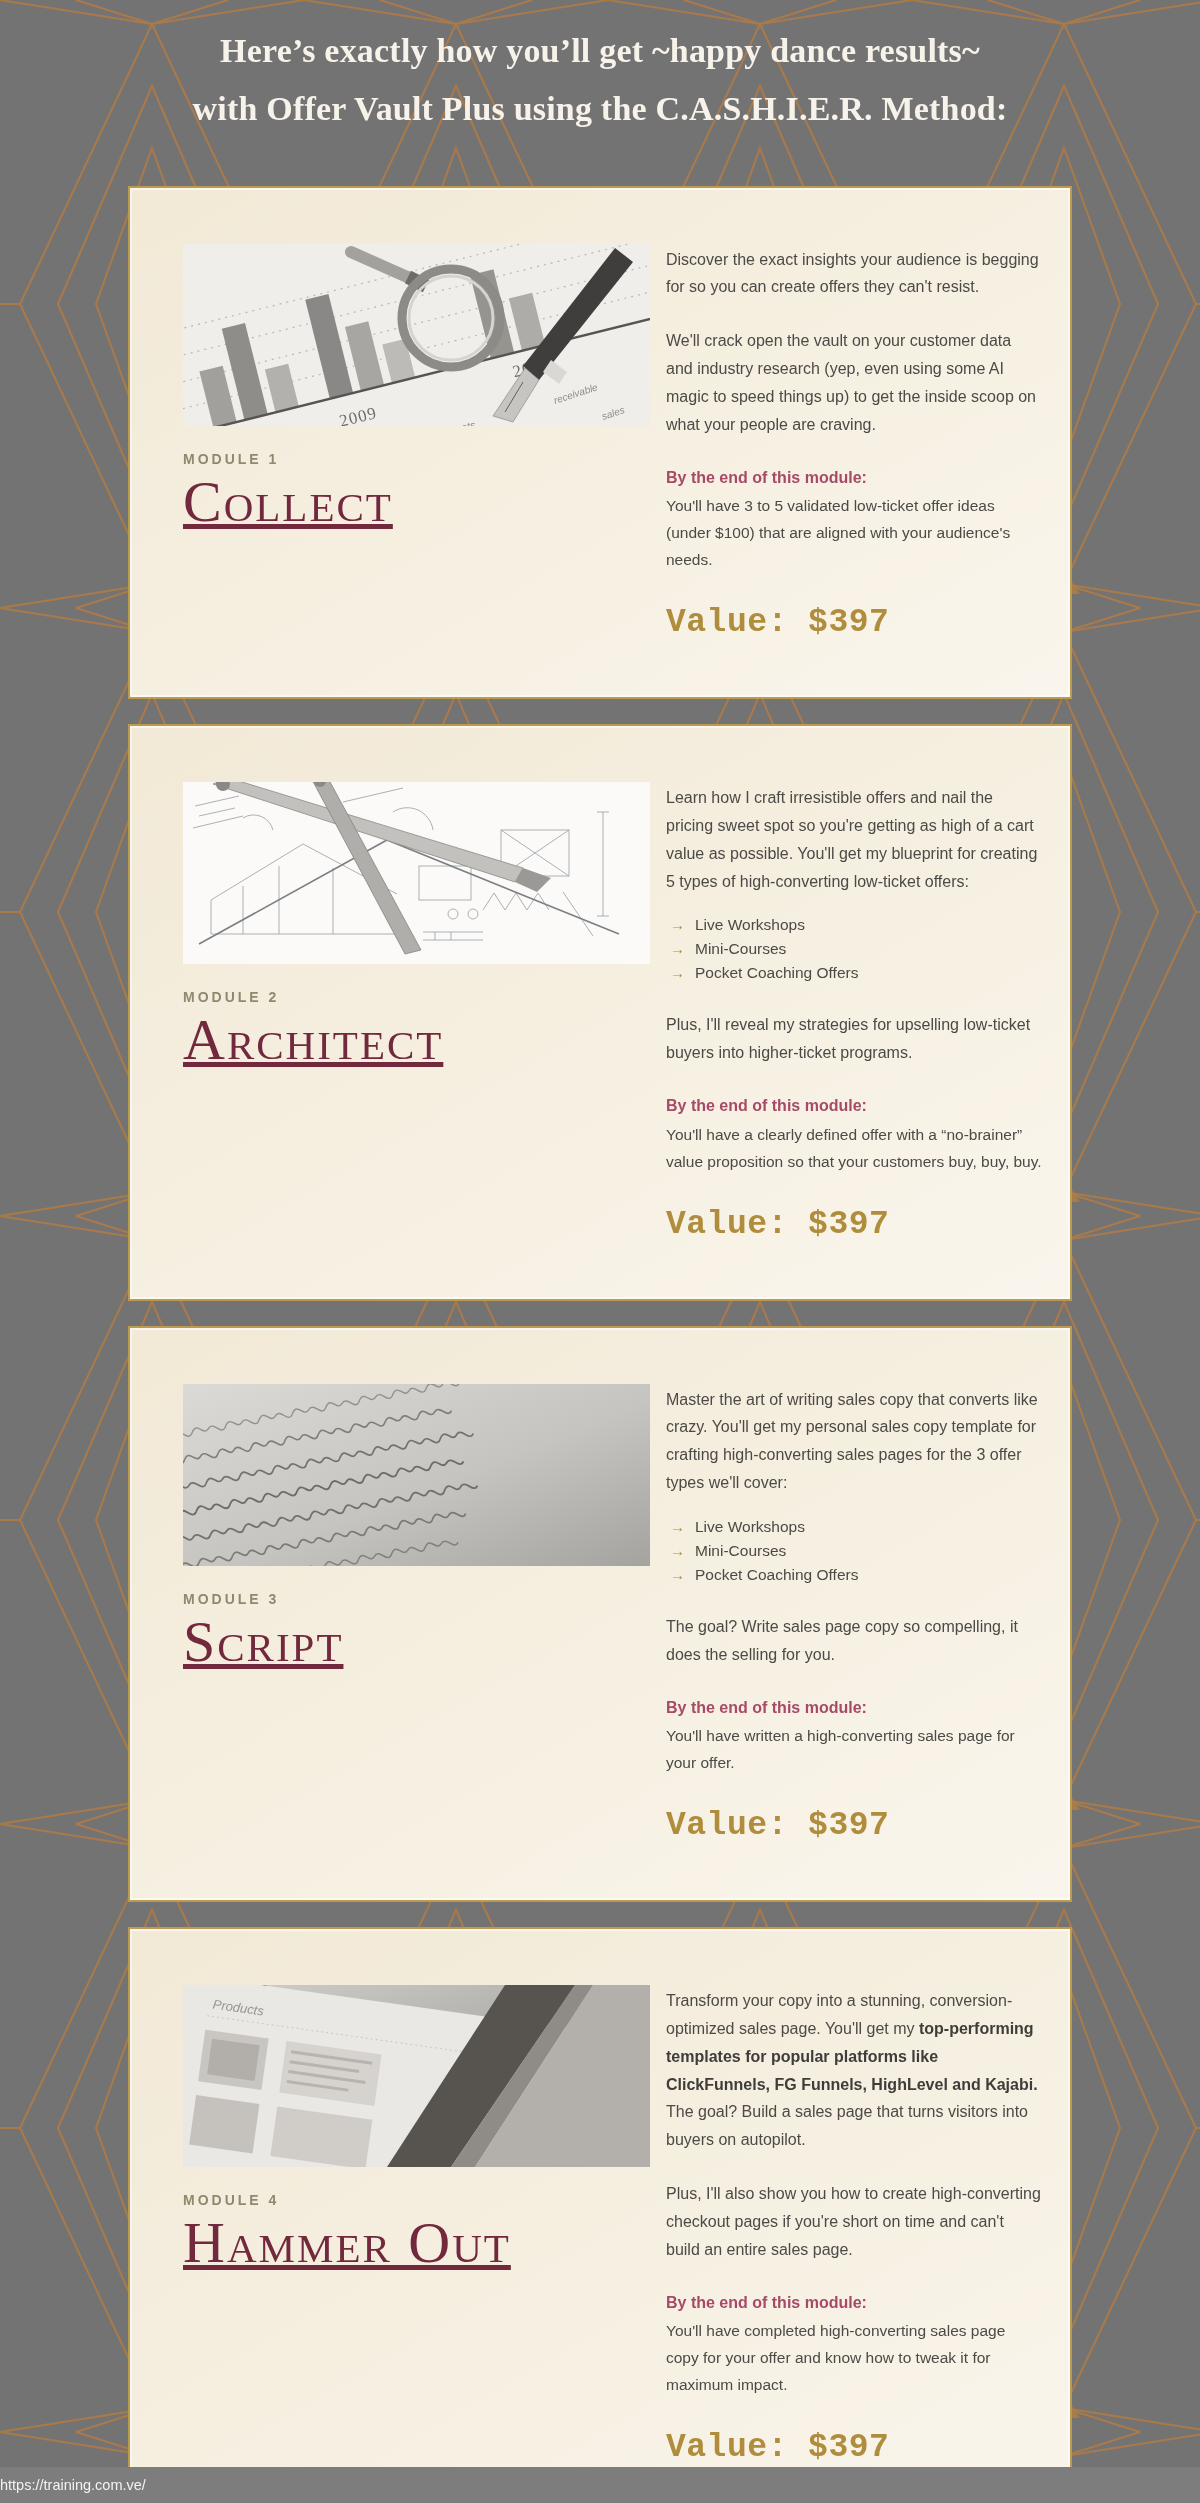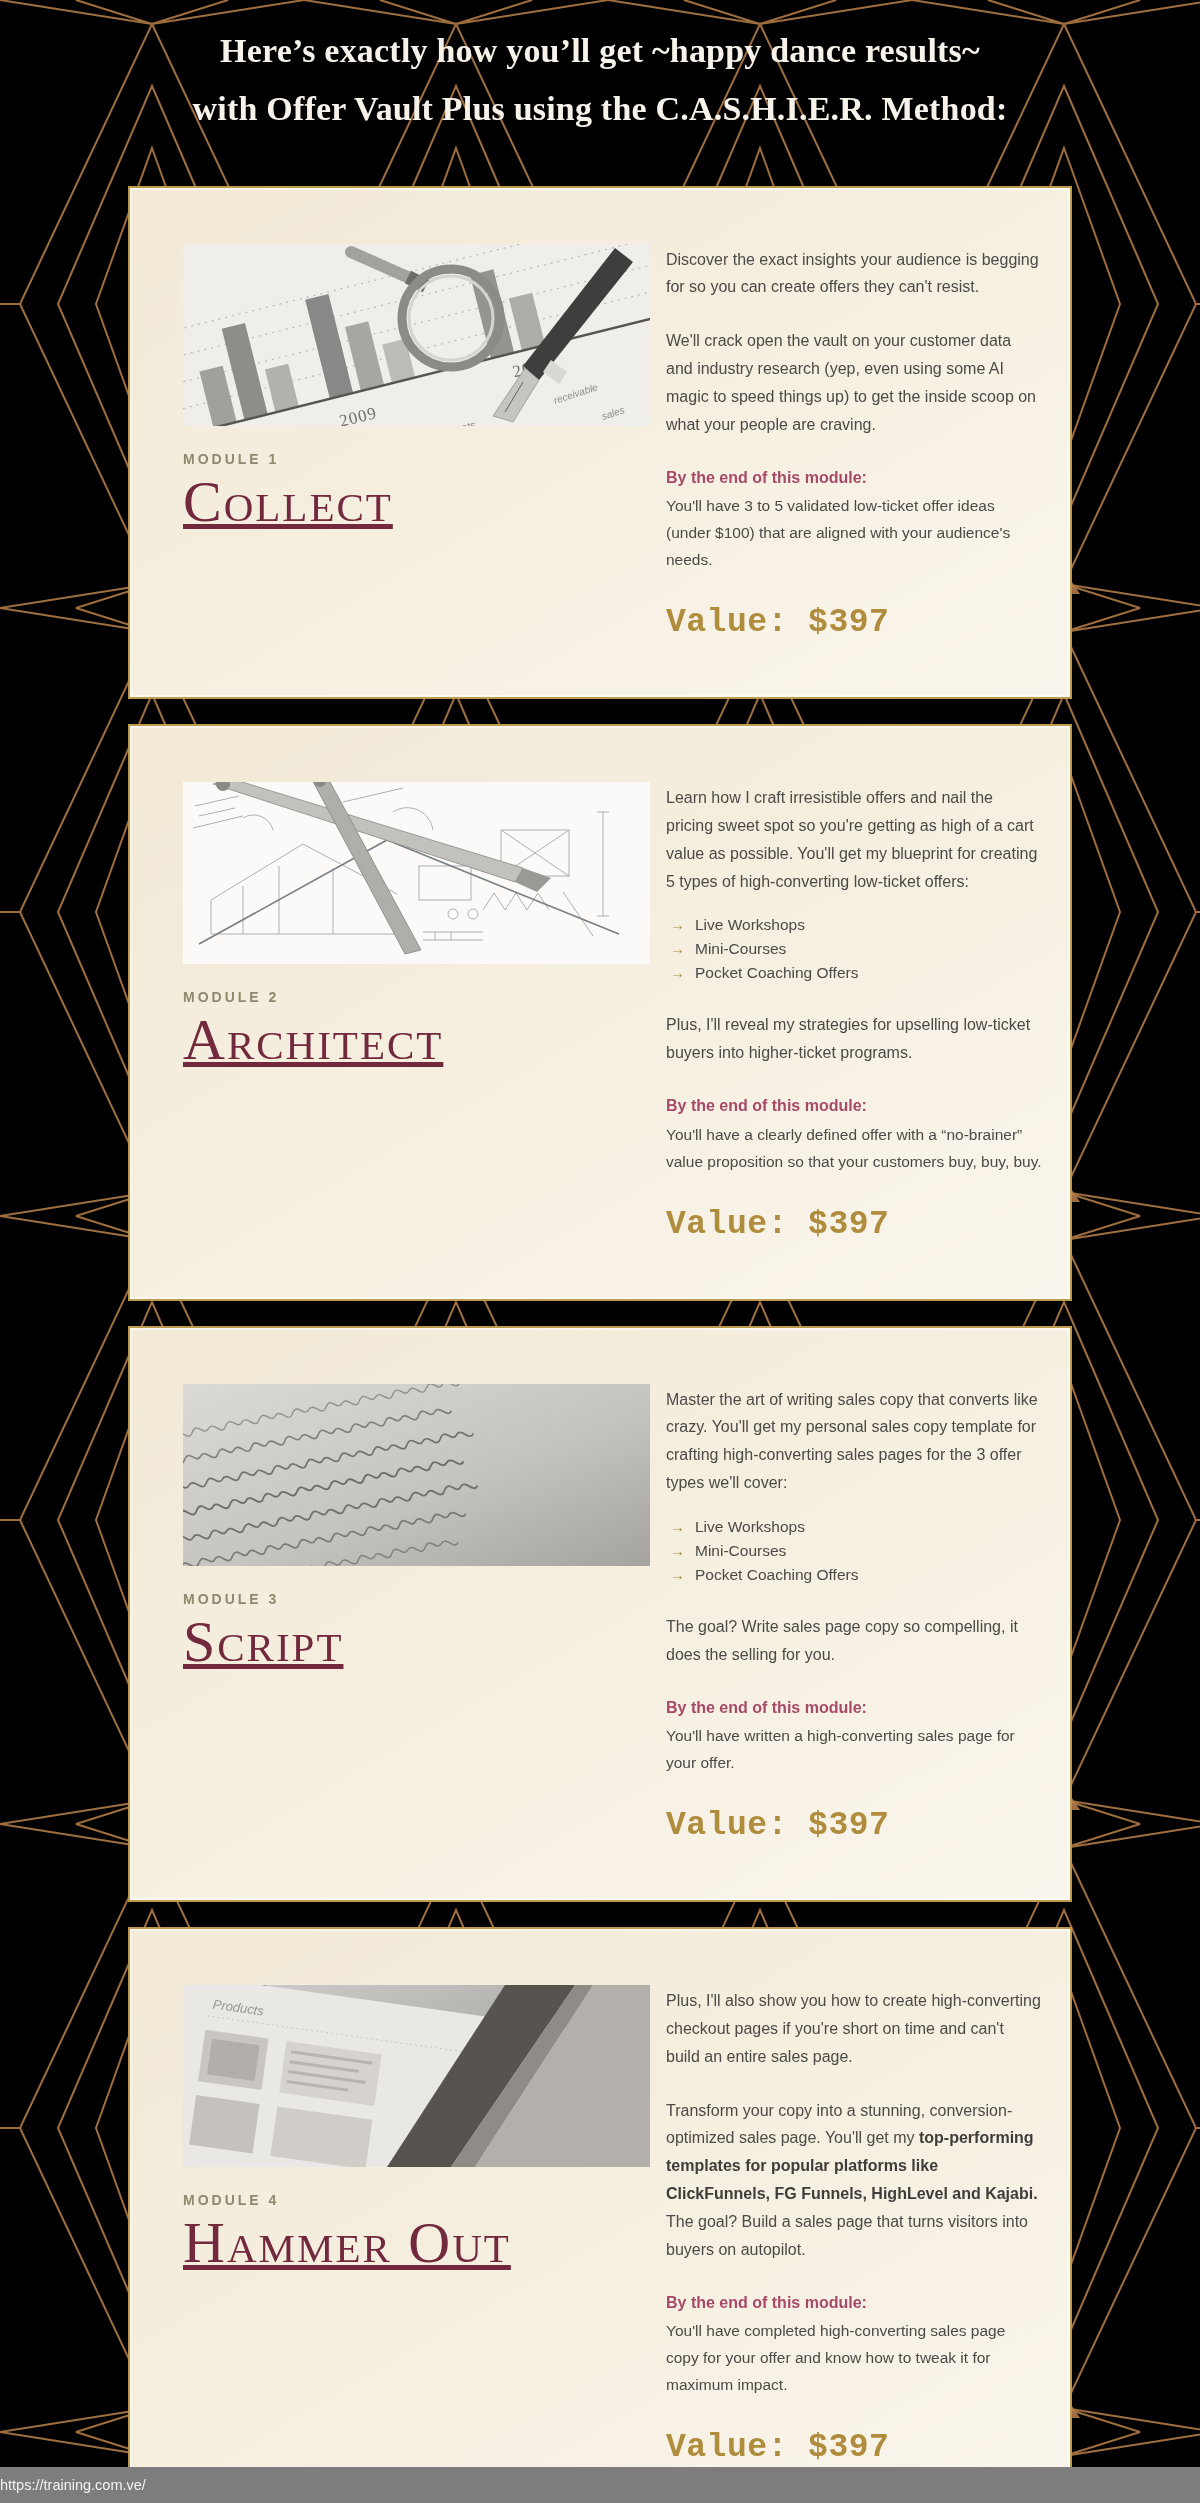--- a/index.html
+++ b/index.html
@@ -1,17 +1,17 @@
 <!DOCTYPE html>
 <html><head>
 <meta charset="utf-8">
 <style>
   * { box-sizing: border-box; }
   body { margin: 0; background: #692439; font-family: "Liberation Sans", "DejaVu Sans", sans-serif; }
-  .page { position: relative; width: 1200px; height: 2503px; margin: 0 auto; background: #000000; overflow: hidden; }
+  .page { position: relative; width: 1200px; height: 2503px; margin: 0 auto; background: #737373; overflow: hidden; }
   .bg-pattern { position: absolute; inset: 0; width: 1200px; height: 2503px; display: block; }
 
   .page-header { position: relative; z-index: 2; margin: 0; padding-top: 22px; text-align: center;
     font-family: "Liberation Serif", "DejaVu Serif", serif; font-weight: 700; font-size: 34px;
     line-height: 1.7; color: #f8f3ea; white-space: pre-line; letter-spacing: 0.2px; }
 
   .cards { position: relative; z-index: 1; width: 944px; margin: 48px auto 0; }
   .card { display: flex; gap: 16px; background: linear-gradient(150deg, #f2e9d6 0%, #f6f0e2 55%, #faf5ec 100%);
     border: 2px solid #bc9a4e; box-shadow: inset 0 0 0 2px rgba(255,255,255,0.55);
     padding: 56px 28px 56px 53px; margin-bottom: 25px; }
@@ -255,22 +255,22 @@
             </g>
             <polygon points="322,0 392,0 268,182 204,182" fill="#57534f"></polygon>
             <polygon points="392,0 410,0 292,182 268,182" fill="#8f8b87"></polygon>
             <polygon points="410,0 467,0 467,182 292,182" fill="#b3b0ac"></polygon>
           </svg>
         </div>
         <div class="module-label">MODULE 4</div>
         <h2 class="module-title">Hammer Out</h2>
       </div>
       <div class="card-right">
+          <p class="para"><span>Transform your copy into a stunning, conversion-optimized sales page. You'll get my </span><span class="bold">top-performing templates for popular platforms like ClickFunnels, FG Funnels, HighLevel and Kajabi.</span><span> The goal? Build a sales page that turns visitors into buyers on autopilot.</span></p>
           <p class="para"><span>Plus, I'll also show you how to create high-converting checkout pages if you're short on time and can't build an entire sales page.</span></p>
-          <p class="para"><span>Transform your copy into a stunning, conversion-optimized sales page. You'll get my </span><span class="bold">top-performing templates for popular platforms like ClickFunnels, FG Funnels, HighLevel and Kajabi.</span><span> The goal? Build a sales page that turns visitors into buyers on autopilot.</span></p>
           <p class="end-heading">By the end of this module:</p>
           <p class="end-text">You'll have completed high-converting sales page copy for your offer and know how to tweak it for maximum impact.</p>
           <p class="value">Value: $397</p>
         </div>
     </section>
 
   </div>
 
   <div class="statusbar">
     <span>https://training.com.ve/</span>

